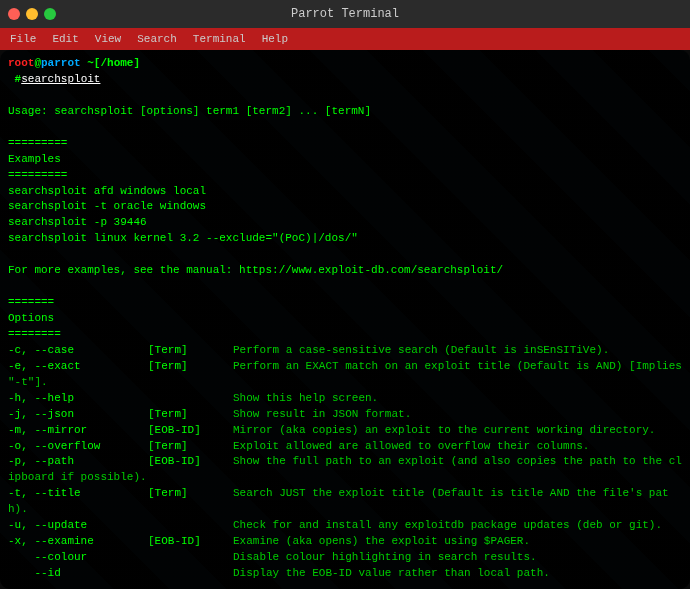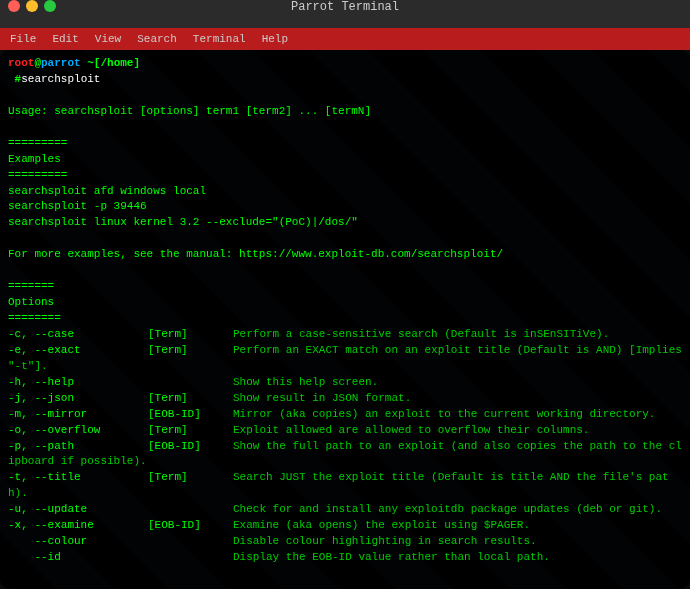--- a/index.html
+++ b/index.html
@@ -11,21 +11,21 @@
       font-size: 11px;
       overflow: hidden;
     }
 
     
     .titlebar {
       width: 100%;
       height: 28px;
       background: #2b2b2b;
       display: flex;
-      align-items: flex-start;
+      align-items: center;
       position: relative;
     }
     .window-buttons {
       display: flex;
       align-items: center;
       gap: 6px;
       padding-left: 8px;
     }
     .btn-close { width: 12px; height: 12px; border-radius: 50%; background: #ff5f56; border: none; cursor: pointer; }
     .btn-min   { width: 12px; height: 12px; border-radius: 50%; background: #ffbd2e; border: none; cursor: pointer; }
@@ -85,21 +85,21 @@
       line-height: 1.45;
     }
     .green { color: #00ff00; }
     .bright-green { color: #39ff14; }
     .dim-green { color: #00cc00; }
     .prompt-root { color: #ff2222; font-weight: bold; }
     .prompt-at { color: #00ff00; font-weight: bold; }
     .prompt-host { color: #00aaff; font-weight: bold; }
     .prompt-path { color: #00ff00; font-weight: bold; }
     .prompt-hash { color: #00ff00; font-weight: bold; }
-    .cmd { color: #ffffff; }
+    .cmd { color: #ffffff; text-decoration: underline; }
     .line { display: block; white-space: pre-wrap; word-break: break-all; }
     .divider { color: #00ff00; }
     .col1 { display: inline-block; width: 140px; color: #00ff00; }
     .col2 { display: inline-block; width: 85px; color: #00ff00; }
 
     .scrollbar-custom::-webkit-scrollbar { width: 8px; }
     .scrollbar-custom::-webkit-scrollbar-track { background: #111; }
     .scrollbar-custom::-webkit-scrollbar-thumb { background: #444; border-radius: 4px; }
   </style>
 </head>
@@ -133,20 +133,21 @@
 
     <span class="line green"> </span>
     <span class="line green">Usage: searchsploit [options] term1 [term2] ... [termN]</span>
 
     <span class="line green"> </span>
     <span class="line divider">=========</span>
     <span class="line green">Examples</span>
     <span class="line divider">=========</span>
 
     <span class="line green">searchsploit afd windows local</span>
+    <span class="line green">searchsploit -t oracle windows</span>
     <span class="line green">searchsploit -p 39446</span>
     <span class="line green">searchsploit linux kernel 3.2 --exclude="(PoC)|/dos/"</span>
 
     <span class="line green"> </span>
     <span class="line green">For more examples, see the manual: https://www.exploit-db.com/searchsploit/</span>
 
     <span class="line"> </span>
     <span class="line divider">=======</span>
     <span class="line green">Options</span>
     <span class="line divider">========</span>

